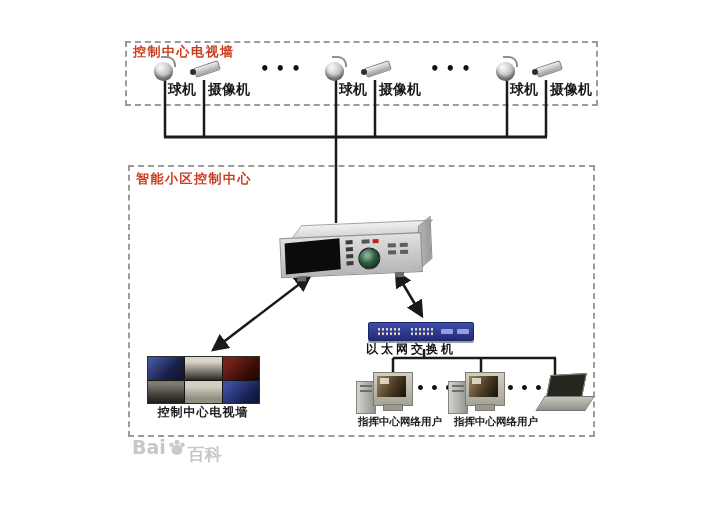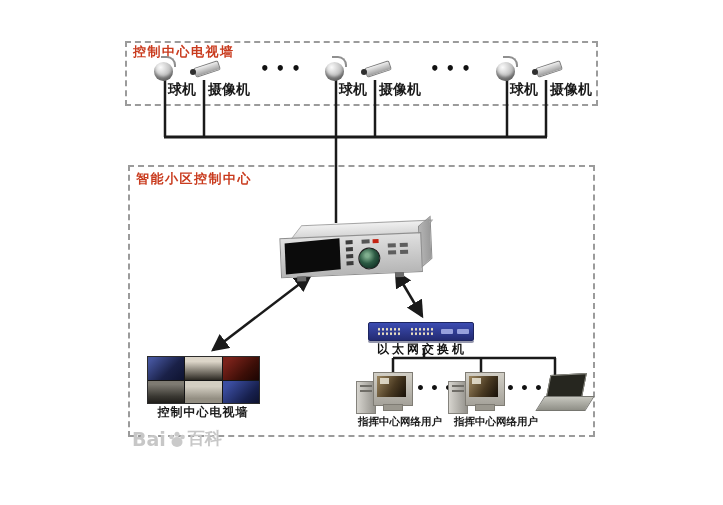--- a/index.html
+++ b/index.html
@@ -71,27 +71,27 @@
     background:linear-gradient(120deg,#96805a 5%,#4a3a22 55%,#171008);}
   .pc .glint{position:absolute;left:24px;top:6px;width:9px;height:6px;background:rgba(235,230,215,.85);}
   .pc .base{position:absolute;left:27px;top:32px;width:18px;height:5px;background:#9b988f;border:1px solid #7f7c74;}
   
   .laptop{position:absolute;left:536px;top:374px;width:58px;height:40px;}
   .laptop .scr{position:absolute;left:12px;top:0;width:34px;height:25px;background:#26261f;border:1.5px solid #8a8a82;
     transform:skewX(-14deg) rotate(-3deg);}
   .laptop .base{position:absolute;left:4px;top:22px;width:48px;height:13px;border:1px solid #767670;
     background:linear-gradient(#c6c6be,#8f8f87);transform:skewX(-32deg);}
   
-  .switch-label{position:absolute;left:366px;top:341px;width:112px;text-align:center;font-size:12px;font-weight:bold;
+  .switch-label{position:absolute;left:366px;top:341px;width:112px;font-size:12px;font-weight:bold;
     letter-spacing:3px;color:#111;white-space:nowrap;}
   .title{position:absolute;left:0;top:448px;width:723px;text-align:center;font-size:22px;font-weight:bold;
     letter-spacing:13px;text-indent:13px;color:#141414;white-space:nowrap;}
   .watermark{position:absolute;left:132px;top:427px;display:flex;align-items:center;gap:1px;
     font-size:19px;font-weight:bold;color:#c7c7c7;}
-  .watermark .cjk{font-size:17px;}
+  .watermark .cjk{font-size:17px;margin-top:16px;}
 </style>
 </head>
 <body>
 
 <div class="canvas">
 
   <div class="zone" style="left:125px;top:41px;width:469px;height:61px;"></div>
   <div class="zone" style="left:128px;top:165px;width:463px;height:268px;"></div>
 
   <svg class="wires" width="723" height="505">

